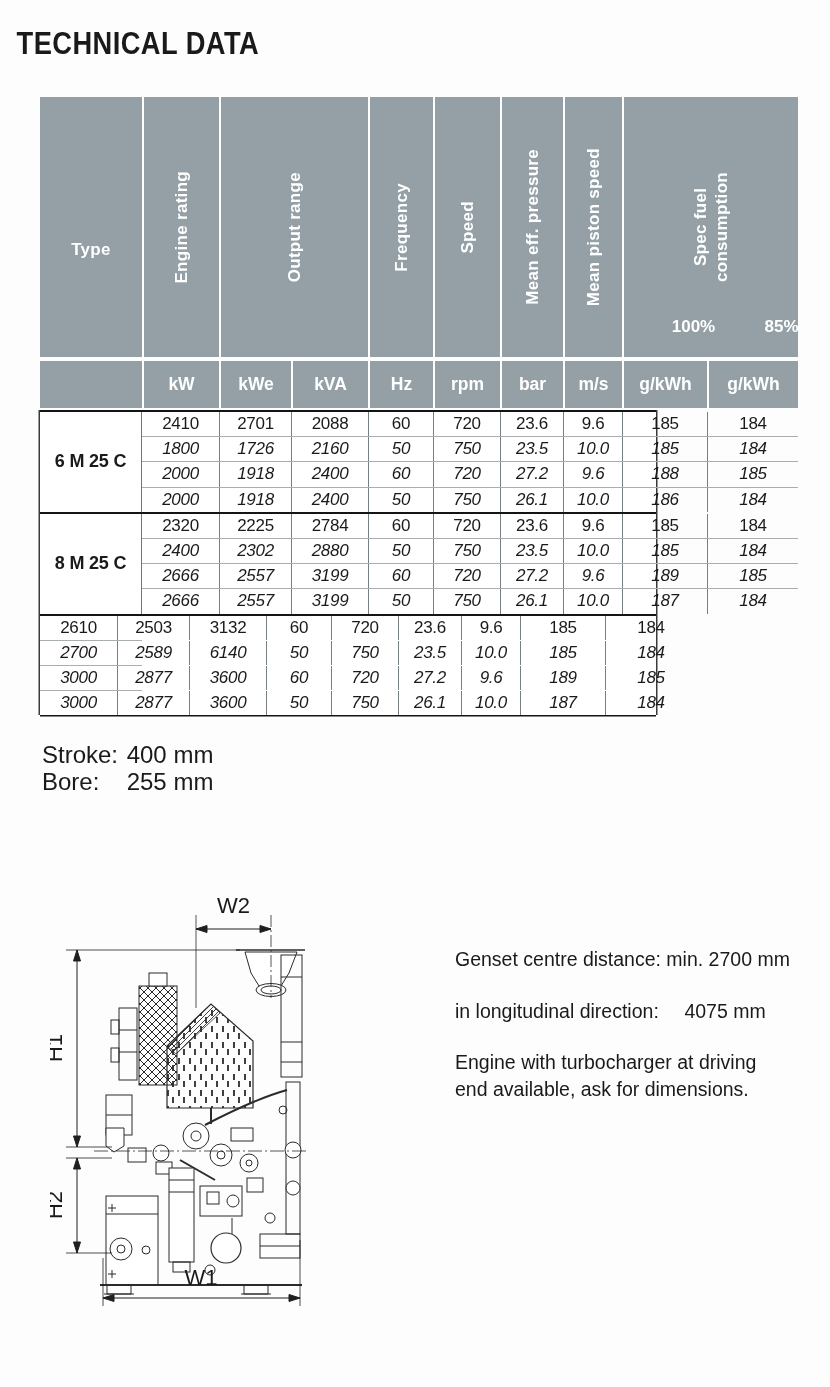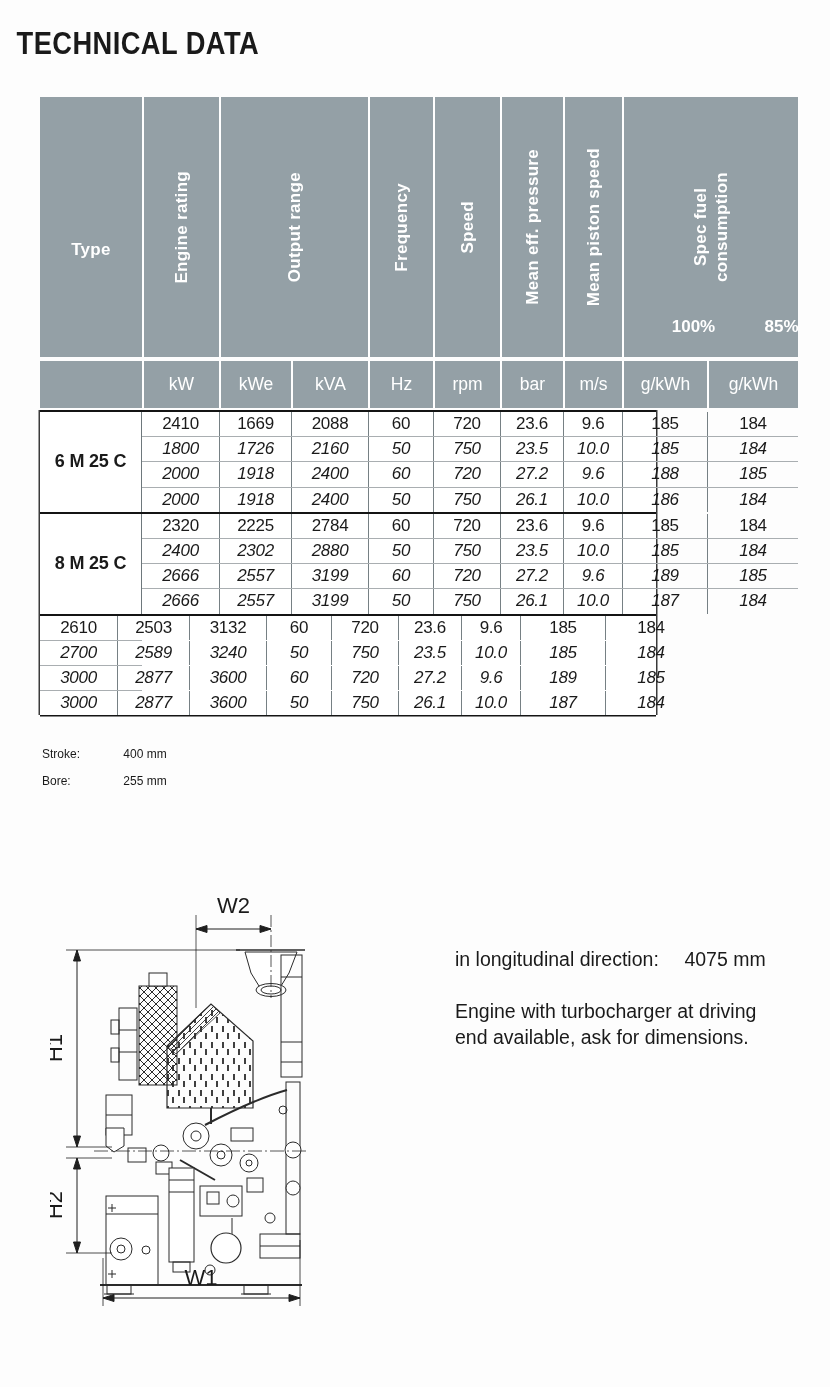--- a/index.html
+++ b/index.html
@@ -15,35 +15,35 @@
   .hcell{background:#94a0a6;border-left:2px solid #fff;display:flex;align-items:center;justify-content:center;position:relative;}
   .hcell:first-child{border-left:none;}
   .htext{color:#fff;font-weight:bold;font-size:17px;letter-spacing:.3px;}
   .vtext{writing-mode:vertical-rl;transform:rotate(180deg);white-space:pre-line;text-align:center;line-height:1.25;}
   .type-head{padding-top:46px;}
   .load-row{position:absolute;left:0;right:0;bottom:20px;display:grid;grid-template-columns:85px 91px;margin-left:27px;}
   .load-row span{text-align:center;color:#fff;font-weight:bold;font-size:17px;}
   .hgap{height:4px;}
   .thead-units{display:grid;grid-template-columns:102px 77px 72px 77px 65px 67px 63px 59px 85px 91px;height:47px;}
   .ucell{background:#94a0a6;border-left:2px solid #fff;display:flex;align-items:center;justify-content:center;
-         color:#fff;font-weight:normal;font-size:17.5px;text-align:right;}
+         color:#fff;font-weight:bold;font-size:17.5px;text-align:right;}
   .ucell:first-child{border-left:none;}
   .tbody{margin-top:2px;border-top:2.5px solid #141414;background:#fff;
          box-shadow:-1.5px 0 0 #3a3a3a,1.5px 0 0 #3a3a3a,0 1.5px 0 #141414;}
   .tgroup{display:grid;grid-template-columns:102px 656px;}
   .tgroup + .tgroup{border-top:2.5px solid #141414;}
   .type-cell{display:flex;align-items:center;justify-content:center;font-weight:bold;font-size:18px;
              border-right:1.5px solid #6e787c;letter-spacing:-.2px;}
   .trow{display:grid;grid-template-columns:77px 72px 77px 65px 67px 63px 59px 85px 91px;height:24.2px;}
   .trow + .trow{border-top:1px solid #a9aeb1;font-style:italic;}
   .tcell{display:flex;align-items:center;justify-content:center;font-size:17px;letter-spacing:-.3px;
          border-left:1px solid #768084;}
   .tcell:first-child{border-left:none;}
   
-  .notes-left{position:absolute;left:42px;top:741px;font-size:12px;line-height:27px;}
+  .notes-left{position:absolute;left:42px;top:741px;font-size:24px;line-height:27px;}
   .notes-left .lbl{display:inline-block;width:78px;}
   .notes-right{position:absolute;left:244px;top:741px;font-size:19px;line-height:27px;}
   
   .ginfo{position:absolute;left:455px;top:946px;width:345px;font-size:19.5px;line-height:26.5px;}
   .ginfo .block{margin:0 0 25px 0;}
   .ginfo .lrow .l{display:inline-block;width:224px;}
   
   .drawing{position:absolute;left:50px;top:888px;width:270px;height:432px;}
   svg text{font-family:"Liberation Sans",sans-serif;font-size:22px;fill:#1a1a1a;}
 </style>
@@ -100,21 +100,21 @@
       <div class="ucell">m/s</div>
       <div class="ucell">g/kWh</div>
       <div class="ucell">g/kWh</div>
     </div>
     <div class="tbody">
         <div class="tgroup">
           <div class="type-cell">6 M 25 C</div>
           <div>
             <div class="trow">
               <div class="tcell">2410</div>
-              <div class="tcell">1669</div>
+              <div class="tcell">2701</div>
               <div class="tcell">2088</div>
               <div class="tcell">60</div>
               <div class="tcell">720</div>
               <div class="tcell">23.6</div>
               <div class="tcell">9.6</div>
               <div class="tcell">185</div>
               <div class="tcell">184</div>
             </div>
             <div class="trow">
               <div class="tcell">1800</div>
@@ -209,21 +209,21 @@
               <div class="tcell">60</div>
               <div class="tcell">720</div>
               <div class="tcell">23.6</div>
               <div class="tcell">9.6</div>
               <div class="tcell">185</div>
               <div class="tcell">184</div>
             </div>
             <div class="trow">
               <div class="tcell">2700</div>
               <div class="tcell">2589</div>
-              <div class="tcell">3240</div>
+              <div class="tcell">6140</div>
               <div class="tcell">50</div>
               <div class="tcell">750</div>
               <div class="tcell">23.5</div>
               <div class="tcell">10.0</div>
               <div class="tcell">185</div>
               <div class="tcell">184</div>
             </div>
             <div class="trow">
               <div class="tcell">3000</div>
               <div class="tcell">2877</div>
@@ -356,20 +356,21 @@
       <polygon points="300,1298 289,1294.5 289,1301.5"></polygon>
     </g>
 
     <text x="233.5" y="913" text-anchor="middle">W2</text>
     <text x="62" y="1048" text-anchor="middle" transform="rotate(-90 62 1048)">H1</text>
     <text x="62" y="1205" text-anchor="middle" transform="rotate(-90 62 1205)">H2</text>
     <text x="201" y="1285" text-anchor="middle">W1</text>
   </svg>
 
   <div class="ginfo">
+    <div class="block">Genset centre distance: min. 2700 mm</div>
     <div class="block">
       <div class="lrow">
         <span class="l">in longitudinal direction:</span>
         <span>4075 mm</span>
       </div>
     </div>
     <div class="block">
       <div>Engine with turbocharger at driving</div>
       <div>end available, ask for dimensions.</div>
     </div>

